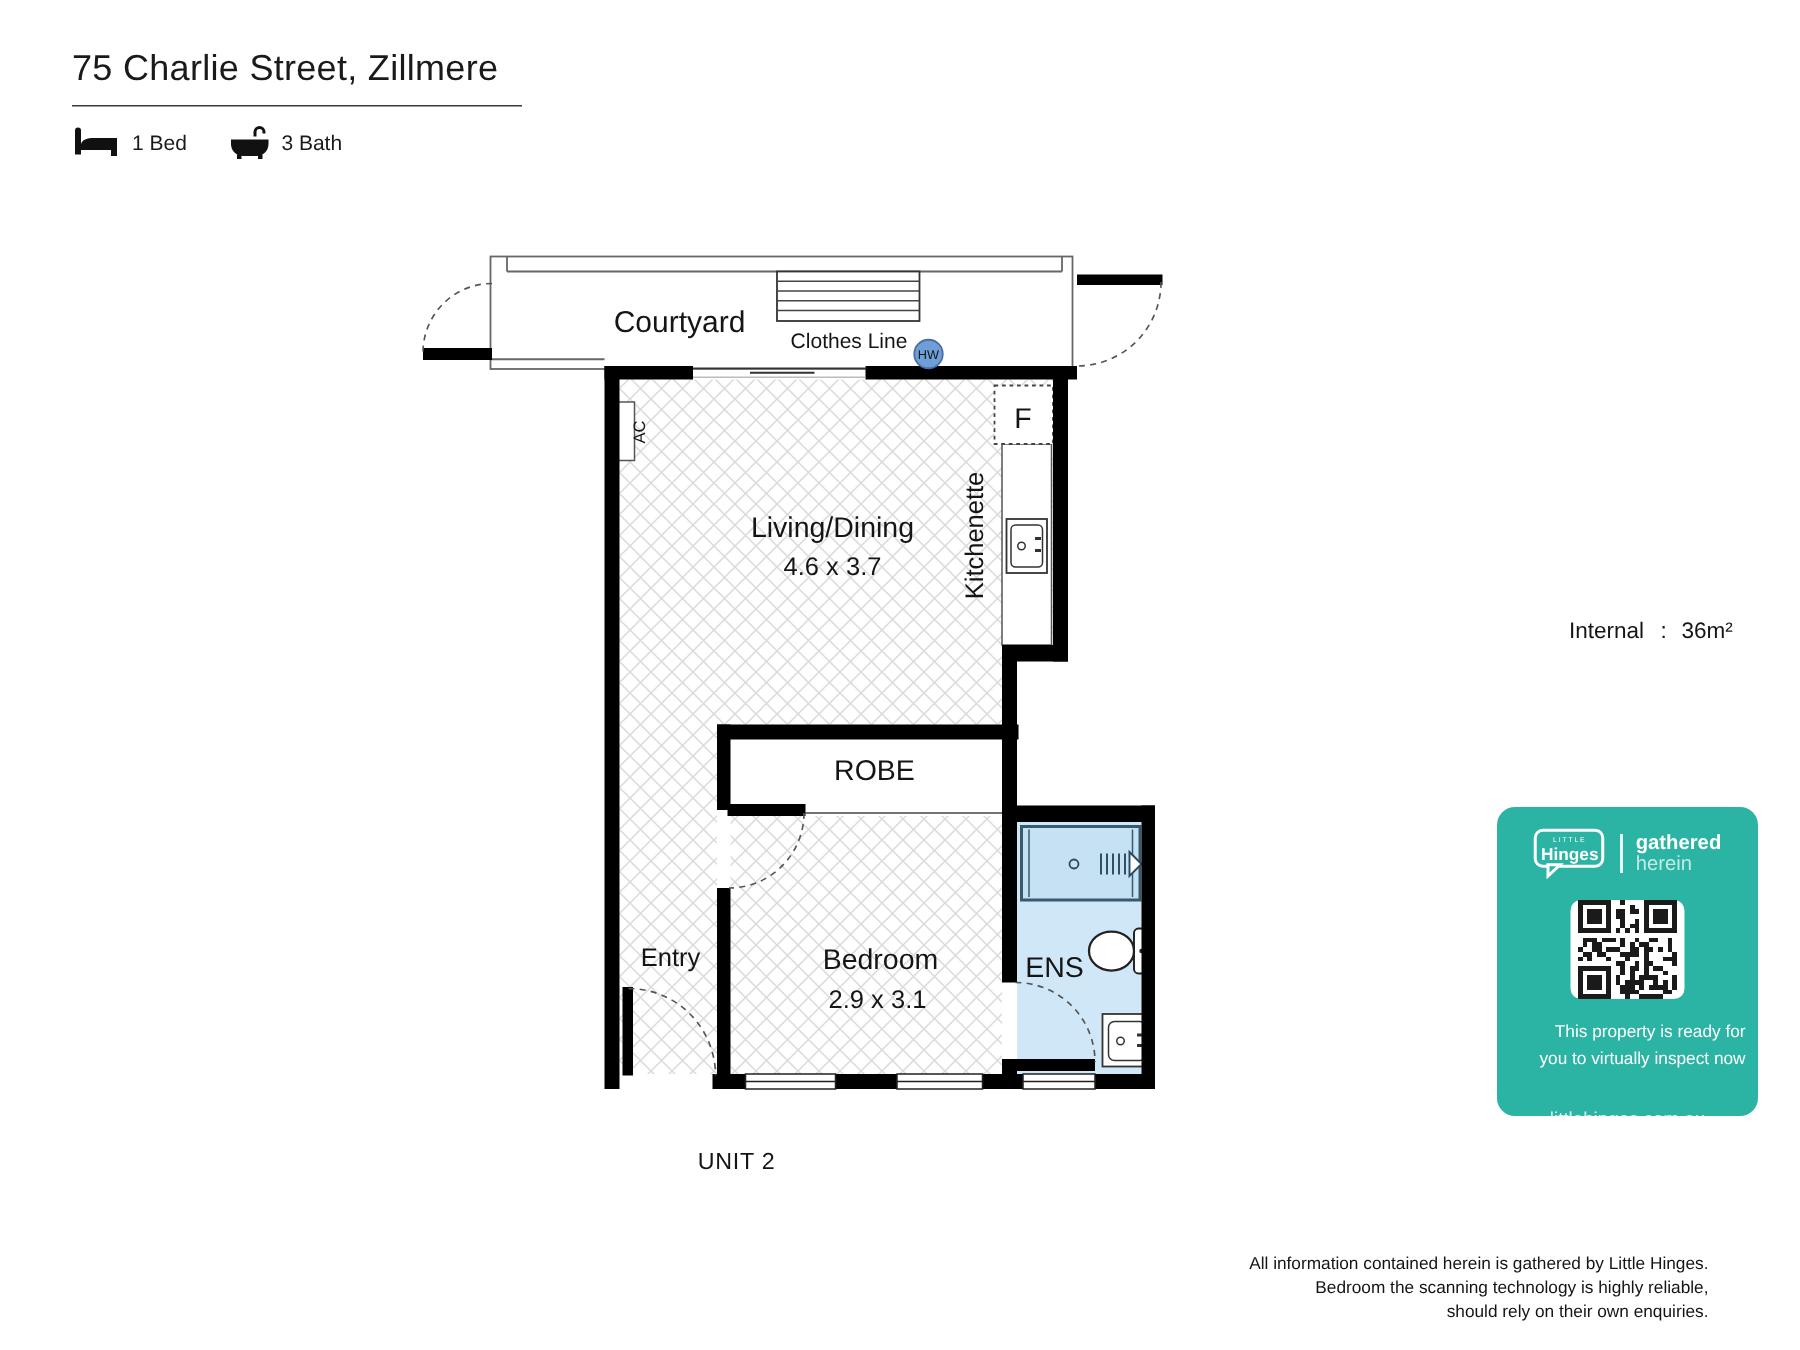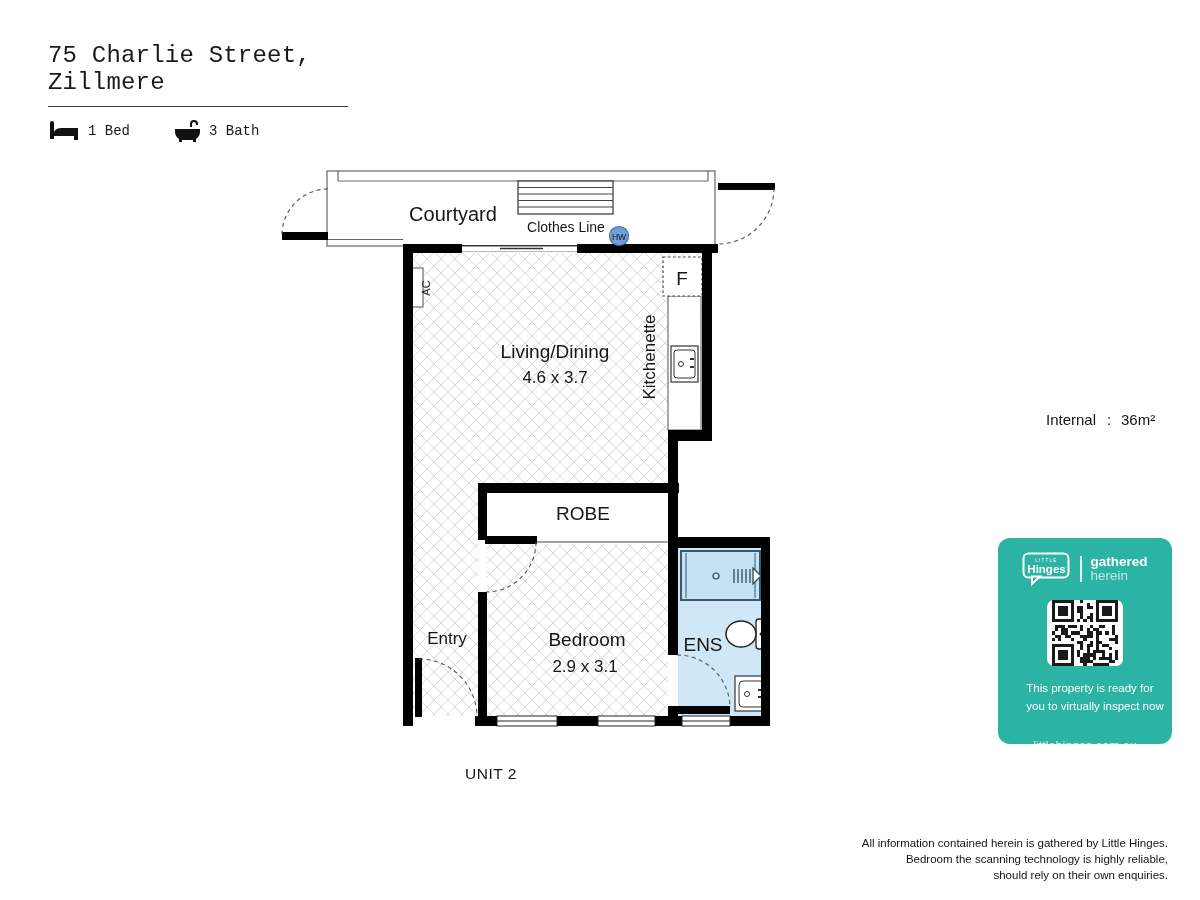--- a/index.html
+++ b/index.html
@@ -1,43 +1,43 @@
 <!DOCTYPE html>
 <html><head>
 <meta charset="utf-8">
 <style>
   html,body{margin:0;padding:0;background:#ffffff;}
   .page{position:relative;width:1200px;height:900px;background:#fff;overflow:hidden;
         font-family:"Liberation Sans",sans-serif;color:#111;}
   
-  .header{position:absolute;left:48px;top:42px;width:320px;font-family:Liberation Mono, monospace;}
+  .header{position:absolute;left:48px;top:32px;width:320px;}
   .title{font-size:24px;letter-spacing:.2px;color:#1a1a1a;margin:0 0 10px 0;font-weight:400;}
   .rule{width:300px;height:0;border-bottom:1.4px solid #3a3a3a;margin-bottom:12px;}
-  .features{display:flex;align-items:center;gap:26px;font-size:14px;color:#1a1a1a;}
+  .features{display:flex;align-items:center;gap:10px;font-size:14px;color:#1a1a1a;}
   .feat{display:flex;align-items:center;gap:8px;}
   .feat + .feat{margin-left:18px;}
   
   .plan{position:absolute;left:0;top:0;}
   .pl-label{font-family:"Liberation Sans",sans-serif;fill:#151515;}
   
   
   .badge{position:absolute;left:998px;top:538px;width:174px;height:206px;background:#2bb3a3;
          border-radius:12px;display:flex;flex-direction:column;align-items:center;}
   .logo-row{display:flex;align-items:center;gap:8px;margin-top:14px;}
   .vt{display:flex;flex-direction:column;line-height:1.05;}
   .vt .b1{color:#fff;font-weight:bold;font-size:13.5px;}
   .vt .b2{color:rgba(255,255,255,.72);font-size:13.5px;}
   .vt-divider{width:2px;height:26px;background:rgba(255,255,255,.9);}
   .qr-box{margin-top:14px;width:76px;height:76px;background:#fff;border-radius:7px;
           display:flex;align-items:center;justify-content:center;}
-  .badge-line{color:#fff;font-size:11.5px;line-height:1.4;text-align:left;margin-top:2px;margin-left:20px;}
+  .badge-line{color:#fff;font-size:11.5px;line-height:1.4;text-align:right;margin-top:2px;margin-left:20px;}
   .badge-lines{margin-top:12px;}
   .badge-url{color:rgba(255,255,255,.82);font-size:12.5px;text-align:center;margin-top:25px;}
   
-  .disclaimer{position:absolute;right:32px;top:836px;width:420px;text-align:right;
+  .disclaimer{position:absolute;right:61px;top:836px;width:420px;text-align:right;
               font-size:11.5px;line-height:1.38;color:#141414;}
 </style>
 </head>
 <body>
 
 <div class="page">
 
   <div class="header">
     <h1 class="title">75 Charlie Street, Zillmere</h1>
     <div class="rule"></div>

